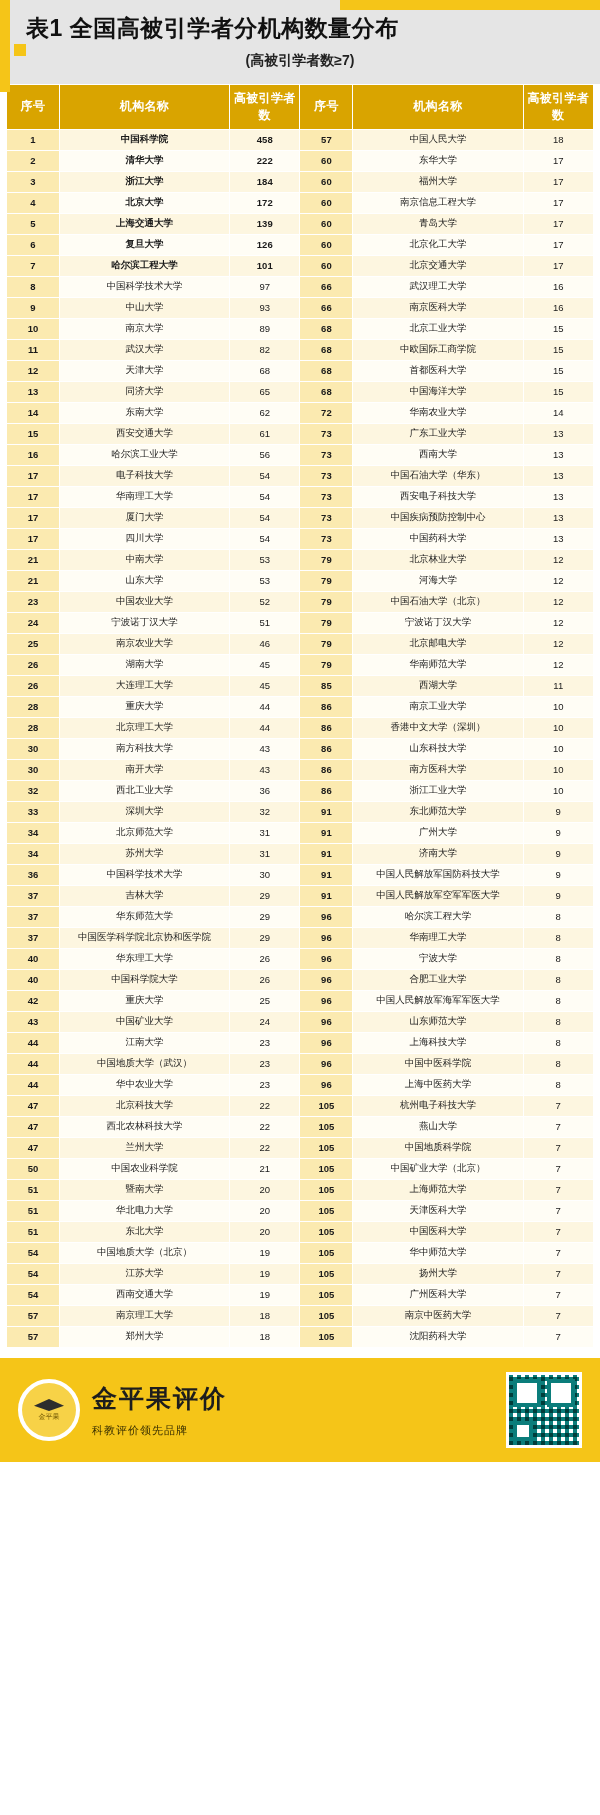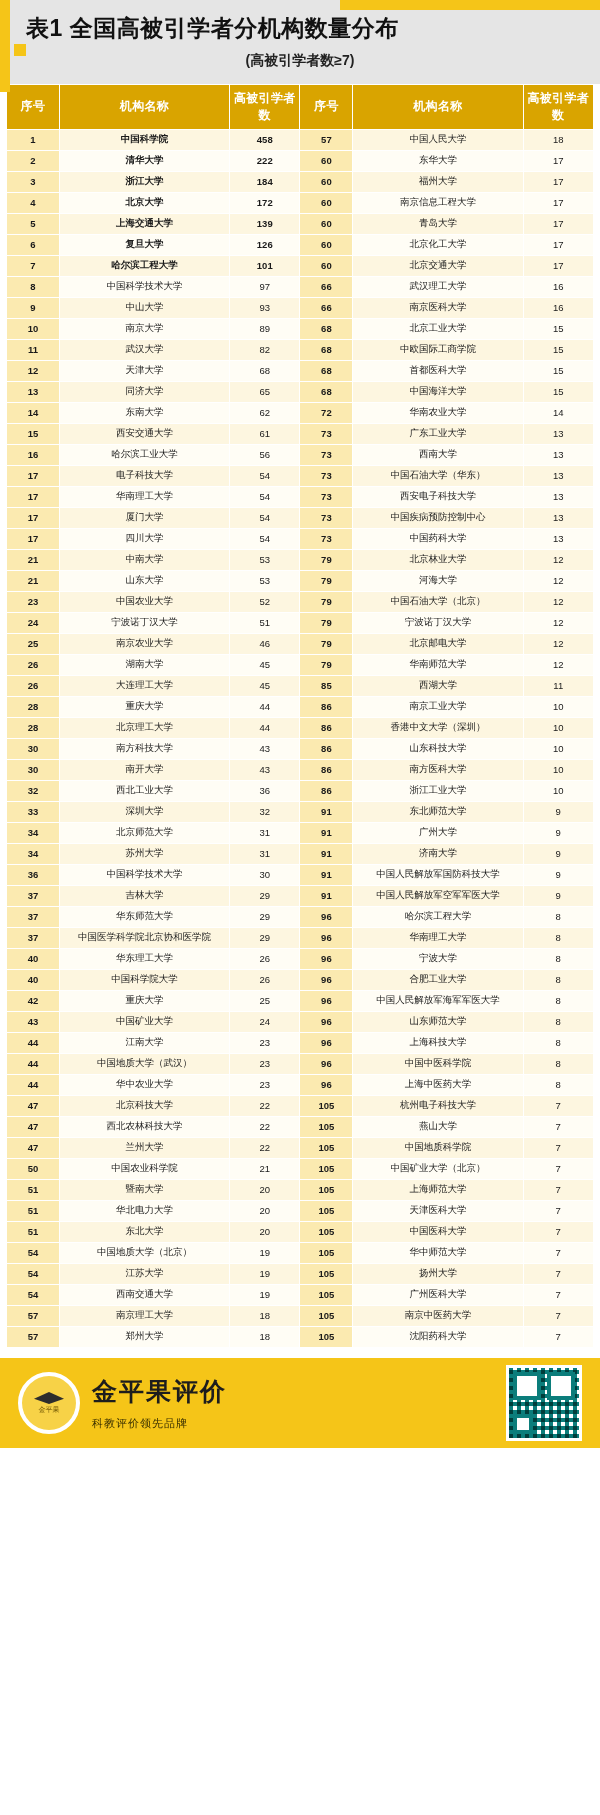--- a/index.html
+++ b/index.html
@@ -93,21 +93,21 @@
   col.c-num  { width: 12%; }
   tr.row-odd td { background: #fdf6e0; }
   tr.row-even td { background: #fffdf5; }
   td.rank-cell { background: #fbeab0 !important; font-weight: bold; color: #3a2e00; }
   td.num-cell { color: #222; }
   td.bold-name { font-weight: bold; font-size: 10.5px; }
   
   .footer {
     position: relative;
     margin-top: 10px;
-    height: 90px;
+    height: 104px;
     background: #f5c518;
     display: flex;
     align-items: center;
     padding: 0 18px;
   }
   .footer-left {
     display: flex;
     align-items: center;
     gap: 12px;
     flex: 1;

